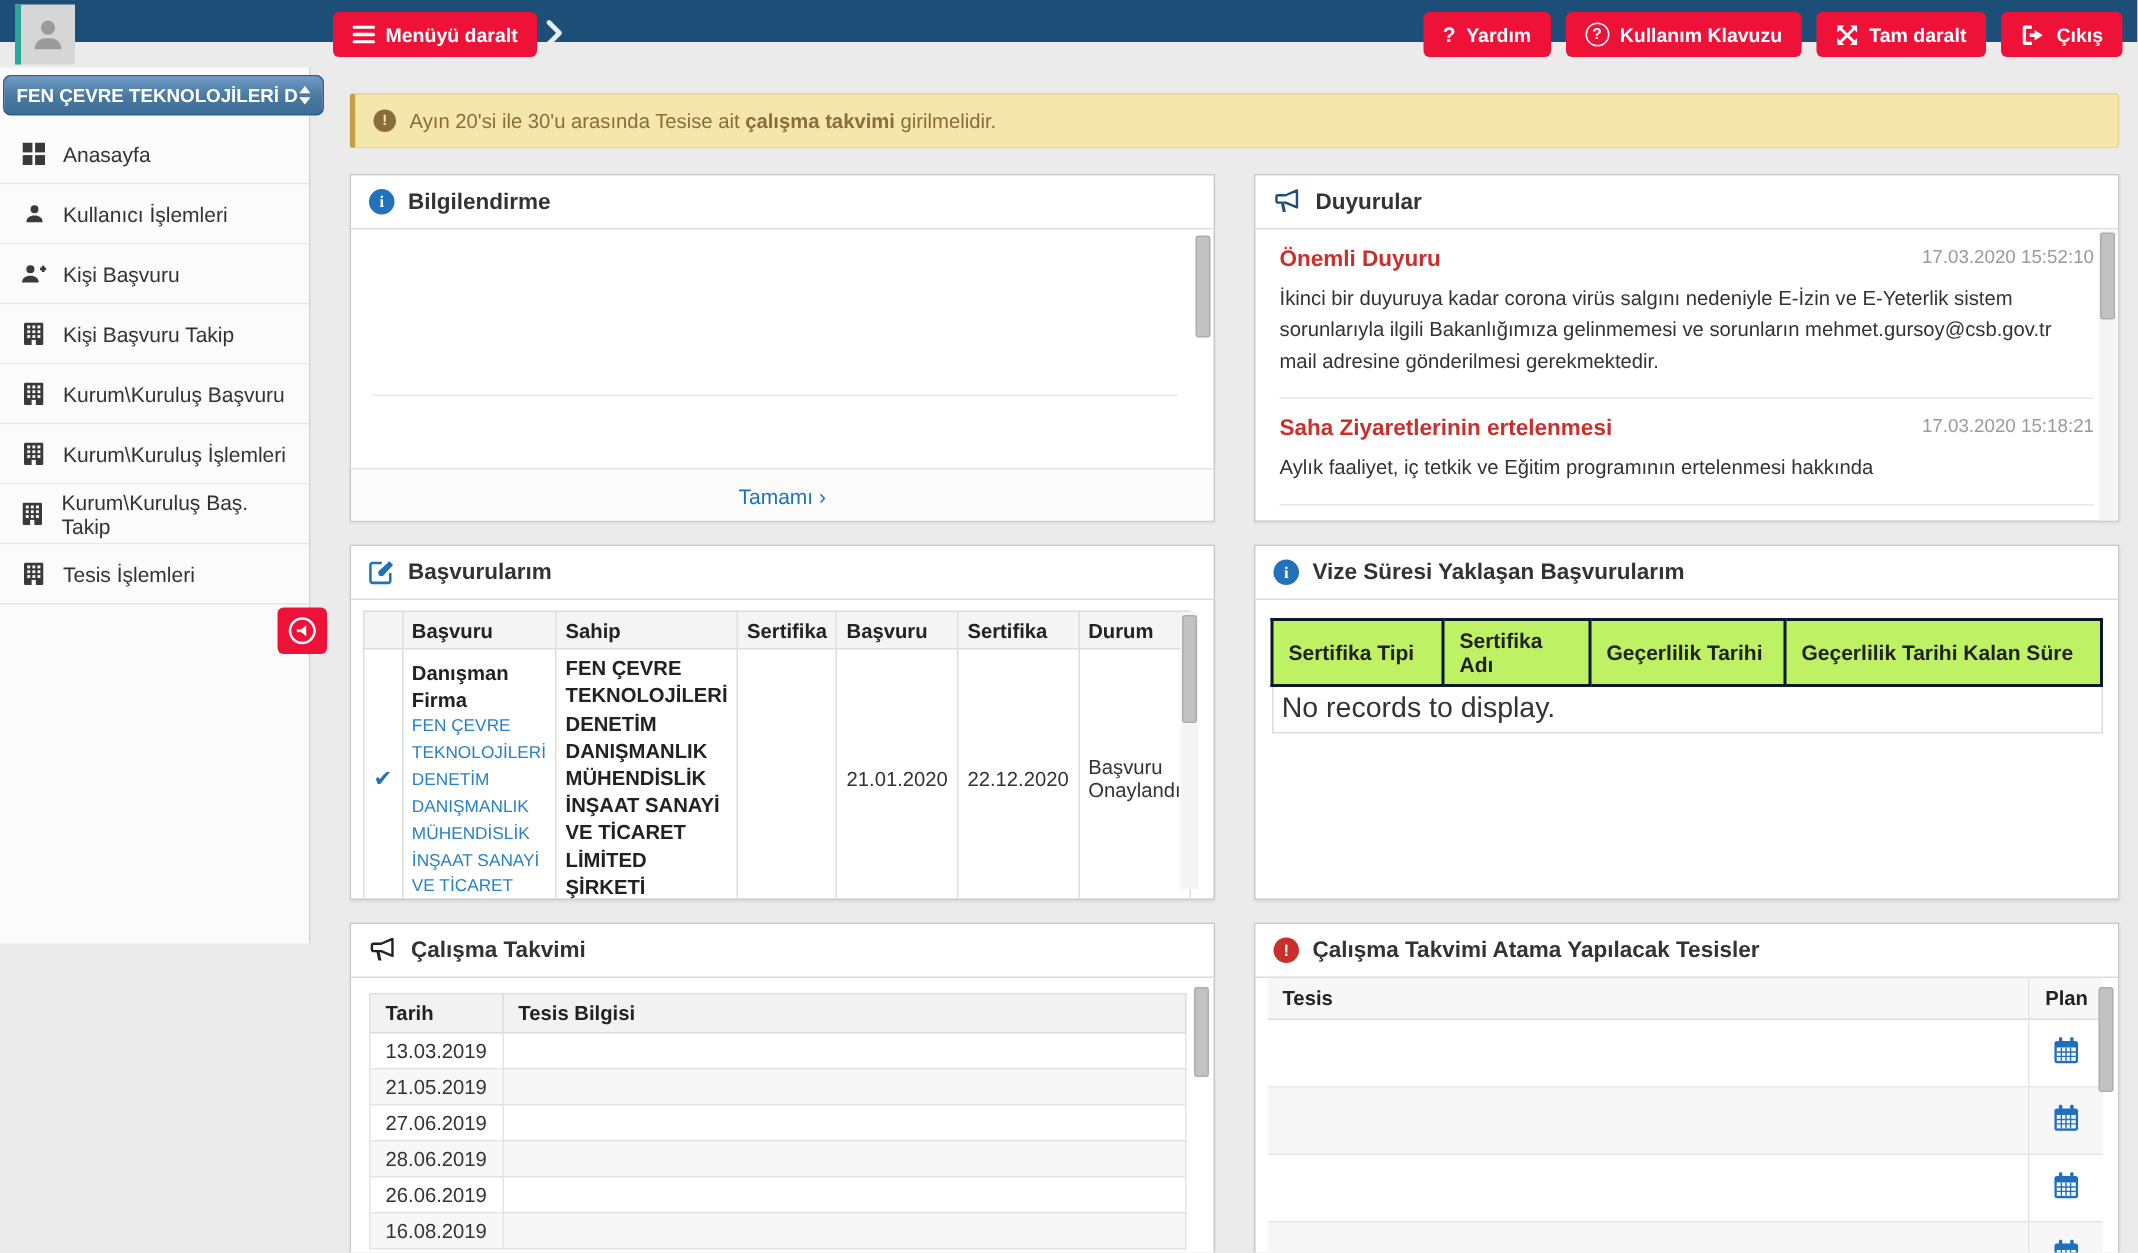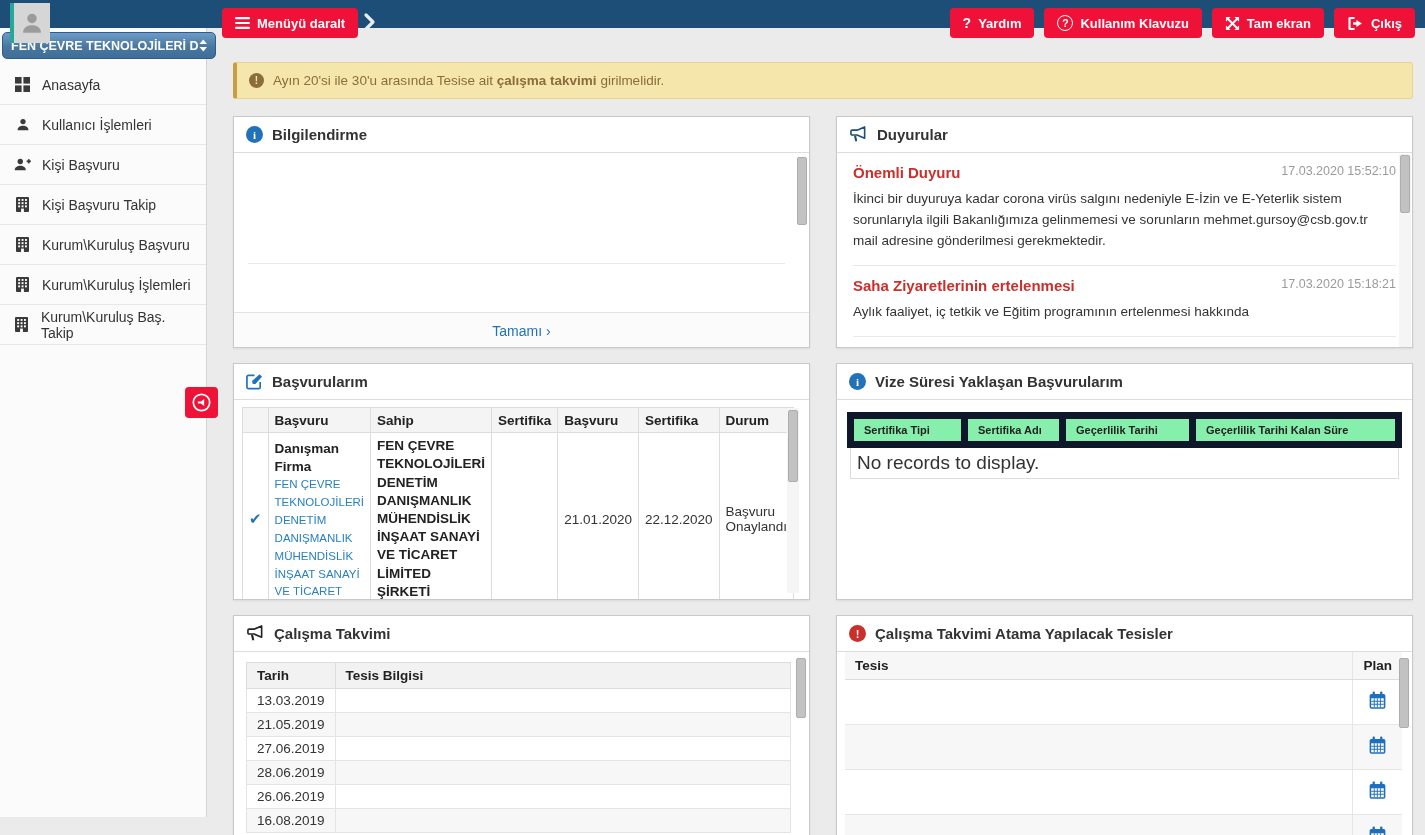--- a/index.html
+++ b/index.html
@@ -10,21 +10,21 @@
   .topbar { position:absolute; top:0; left:0; width:1425px; height:28px; background:#1c4e78; z-index:10; }
   .avatar { position:absolute; left:10px; top:3px; width:40px; height:40px; background:#d6d6d6; border-left:4px solid #29a69a; display:flex; align-items:center; justify-content:center; }
   .redbtn { background:#ef1238; color:#fff; border:none; border-radius:4px; font-family:"Liberation Sans",sans-serif; font-weight:bold; font-size:13px; padding:0 13px; height:30px; display:inline-flex; align-items:center; gap:7px; cursor:pointer; }
   .btn-collapse { position:absolute; left:222px; top:8px; }
   .top-chevron { position:absolute; left:358px; top:11px; width:22px; height:22px; }
   .topbar-right { position:absolute; right:10px; top:8px; display:flex; gap:10px; }
   .qmark { font-weight:bold; font-size:14px; }
   .qcircle { width:16px; height:16px; border:1.5px solid #fff; border-radius:50%; font-size:10.5px; font-weight:bold; display:inline-flex; align-items:center; justify-content:center; }
 
   
-  .sidebar { position:absolute; top:27px; left:0; width:207px; height:790px; background:#fbfbfb; border-right:1px solid #d4d4d4; z-index:5; }
+  .sidebar { position:absolute; top:45px; left:0; width:207px; height:584px; background:#fbfbfb; border-right:1px solid #d4d4d4; z-index:5; }
   .company-select { margin:5px 2px 6px 2px; width:214px; height:27px; border-radius:5px; border:1px solid #2d5d8d;
       background:linear-gradient(#6e9cc6,#48779f 55%,#3f6e99); color:#fff; font-weight:bold; font-size:12.5px;
       display:flex; align-items:center; justify-content:space-between; padding:0 8px; cursor:pointer; white-space:nowrap; }
   .side-item { display:flex; align-items:center; gap:11px; height:40px; padding:0 14px; border-bottom:1px solid #e7e7e7; font-size:14px; color:#333; cursor:pointer; background:#fbfbfb; }
   .side-item:first-of-type { border-top:1px solid #e7e7e7; }
   .side-icon { width:17px; display:flex; justify-content:center; }
   .collapse-tab { position:absolute; left:185px; top:360px; width:33px; height:31px; background:#ef1238; border:none; border-radius:4px; display:flex; align-items:center; justify-content:center; cursor:pointer; z-index:6; }
 
   
   .main { position:absolute; left:233px; top:45px; width:1180px; }
@@ -64,21 +64,21 @@
   .bsv-wrap { margin:7px 8px 0 8px; }
   .bsv-table { width:550px;padding-left:40px; }
   .bsv-table th, .bsv-table td { border:1px solid #ddd; padding:4px 6px; vertical-align:middle; }
   .bsv-table thead th { background:#f4f4f4; height:25px; font-size:13.5px; }
   .bsv-link { color:#2980c4; font-size:11.5px; line-height:1.55; cursor:pointer; }
   .bsv-black { font-size:13.5px; line-height:1.35; color:#222;font-weight:bold; }
   .check { color:#2272b9; font-size:15px; text-align:center; }
 
   .vize-wrap { margin:12px 10px 0 10px; }
   .vize-table { width:555px; }
-  .vize-table th { border:7px solid #0f172a; background:#86efac; padding:5px 10px; font-size:11px; height:26px; }
+  .vize-table th { border:2px solid #0f172a; background:#bef264; padding:5px 10px; font-size:14px; height:26px; }
   .vize-empty { border:1px solid #ddd; border-top:none; padding:4px 6px; font-size:19px; height:24px; }
 
   .cal-wrap { margin:10px 12px 0 12px; }
   .cal-table { width:545px; }
   .cal-table th { background:#f2f2f2; border:1px solid #ddd; padding:5px 10px; height:17px; font-size:13.5px; }
   .cal-table td { border:1px solid #e4e4e4; padding:3px 10px; height:24px; font-size:13.5px; }
   .cal-table tr:nth-child(even) td { background:#f7f7f7; }
 
   .atama-wrap { margin:0 12px 0 8px; }
   .atama-table { width:557px; }
@@ -119,21 +119,21 @@
     </button>
     <button class="redbtn">
       <span class="qcircle">?</span>
       <span>Kullanım Klavuzu</span>
     </button>
     <button class="redbtn">
       <svg width="15" height="15" viewBox="0 0 16 16">
         <path d="M1 6V1h5L1 6zM15 6V1h-5l5 5zM1 10v5h5l-5-5zM15 10v5h-5l5-5z" fill="#fff"></path>
         <path d="M3 3l10 10M13 3L3 13" stroke="#fff" stroke-width="2.1"></path>
       </svg>
-      <span>Tam ekran</span>
+      <span>Tam daralt</span>
     </button>
     <button class="redbtn">
       <svg width="17" height="15" viewBox="0 0 18 16">
         <path d="M8 1H3a1.5 1.5 0 0 0-1.5 1.5v11A1.5 1.5 0 0 0 3 15h5v-2.3H3.8V3.3H8z" fill="#fff"></path>
         <path d="M10 4.2L15.8 8 10 11.8V9.3H6.5V6.7H10z" fill="#fff"></path>
       </svg>
       <span>Çıkış</span>
     </button>
   </div>
 </div>
@@ -258,20 +258,40 @@
             <rect x="2.2" y="8.4" width="1.9" height="1.9"></rect>
             <rect x="5.6" y="8.4" width="1.9" height="1.9"></rect>
             <rect x="9" y="8.4" width="1.9" height="1.9"></rect>
             <rect x="5.1" y="11.6" width="2.8" height="3.4"></rect>
           </g>
         </svg>
     </span>
     <span>Kurum\Kuruluş Baş. Takip</span>
   </div>
 
+  <div class="side-item">
+    <span class="side-icon">
+      <svg width="13" height="15" viewBox="0 0 13 15">
+          <rect width="13" height="15" rx="1" fill="#3a3a3a"></rect>
+          <g fill="#fff">
+            <rect x="2.2" y="2" width="1.9" height="1.9"></rect>
+            <rect x="5.6" y="2" width="1.9" height="1.9"></rect>
+            <rect x="9" y="2" width="1.9" height="1.9"></rect>
+            <rect x="2.2" y="5.2" width="1.9" height="1.9"></rect>
+            <rect x="5.6" y="5.2" width="1.9" height="1.9"></rect>
+            <rect x="9" y="5.2" width="1.9" height="1.9"></rect>
+            <rect x="2.2" y="8.4" width="1.9" height="1.9"></rect>
+            <rect x="5.6" y="8.4" width="1.9" height="1.9"></rect>
+            <rect x="9" y="8.4" width="1.9" height="1.9"></rect>
+            <rect x="5.1" y="11.6" width="2.8" height="3.4"></rect>
+          </g>
+        </svg>
+    </span>
+    <span>Tesis İşlemleri</span>
+  </div>
 
   <button class="collapse-tab">
     <svg width="19" height="19" viewBox="0 0 20 20">
       <circle cx="10" cy="10" r="8.6" fill="none" stroke="#fff" stroke-width="1.8"></circle>
       <path d="M12.8 6.2L8.2 10l4.6 3.8V6.2z" fill="#fff"></path>
       <rect x="6.2" y="9" width="4" height="2" fill="#fff"></rect>
     </svg>
   </button>
 </div>
 

